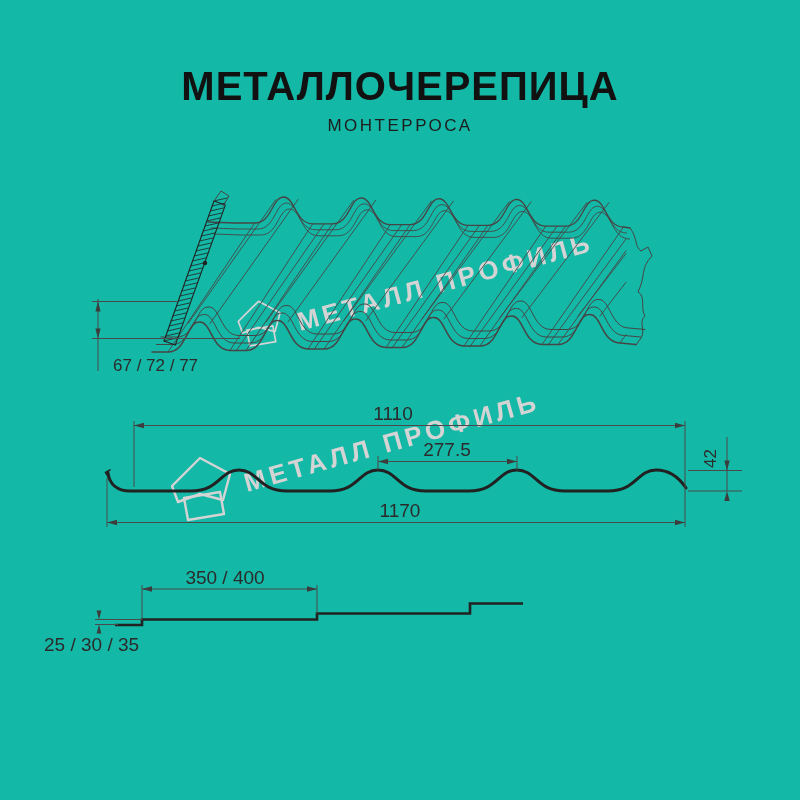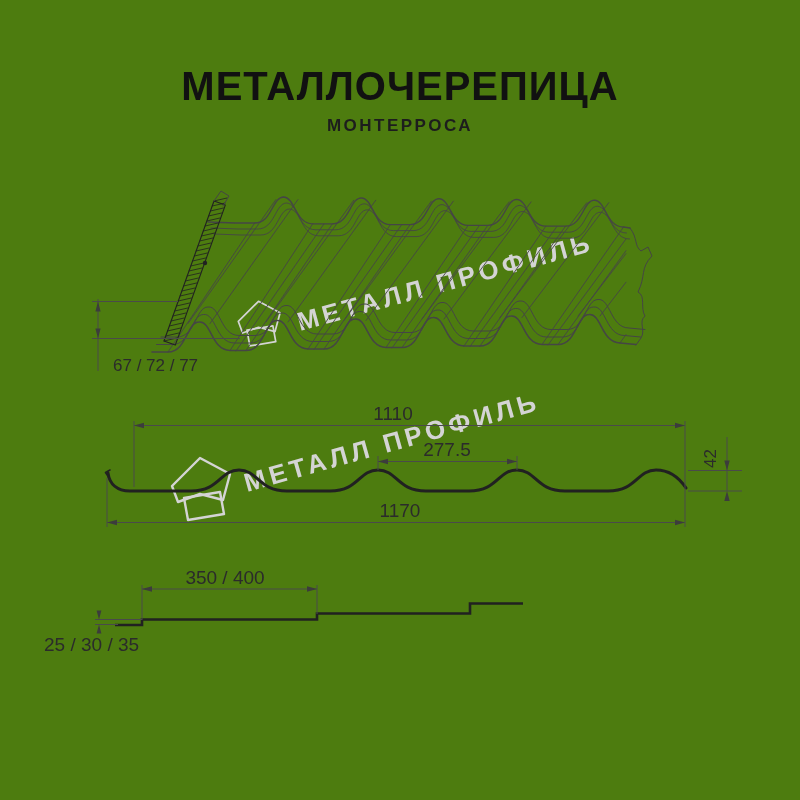--- a/index.html
+++ b/index.html
@@ -1,20 +1,20 @@
 <!DOCTYPE html>
 <html><head>
 <meta charset="utf-8">
 <style>
   html,body{margin:0;padding:0;background:#fff;}
-  .canvas{position:relative;width:800px;height:800px;background:#4d7c0f;overflow:hidden;
+  .canvas{position:relative;width:800px;height:800px;background:#14b8a6;overflow:hidden;
           font-family:"Liberation Sans","DejaVu Sans",sans-serif;}
   .header{position:absolute;top:0;left:0;right:0;text-align:center;z-index:3;}
   .title{margin:64px 0 0 0;font-size:40px;font-weight:800;letter-spacing:1px;color:#111;line-height:44px;}
-  .subtitle{margin:8px 0 0 0;font-size:17px;font-weight:700;letter-spacing:2.5px;color:#1d1d1d;}
+  .subtitle{margin:8px 0 0 0;font-size:17px;font-weight:400;letter-spacing:2.5px;color:#1d1d1d;}
   svg#art{position:absolute;left:0;top:0;z-index:2;}
   .dimline{fill:none;stroke:#4a4a4a;stroke-width:1;}
   .dimarrow{fill:#3c3c3c;stroke:none;}
   .dim{font-size:19px;fill:#2b2b2b;}
   .dimsmall{font-size:17px;fill:#2b2b2b;}
   .wmlogo path{fill:none;stroke:#d4d4d4;stroke-width:2.4;stroke-linejoin:round;}
   .wmtext{font-size:26px;font-weight:bold;letter-spacing:4px;fill:#d4d4d4;}
 </style>
 </head>
 <body>

